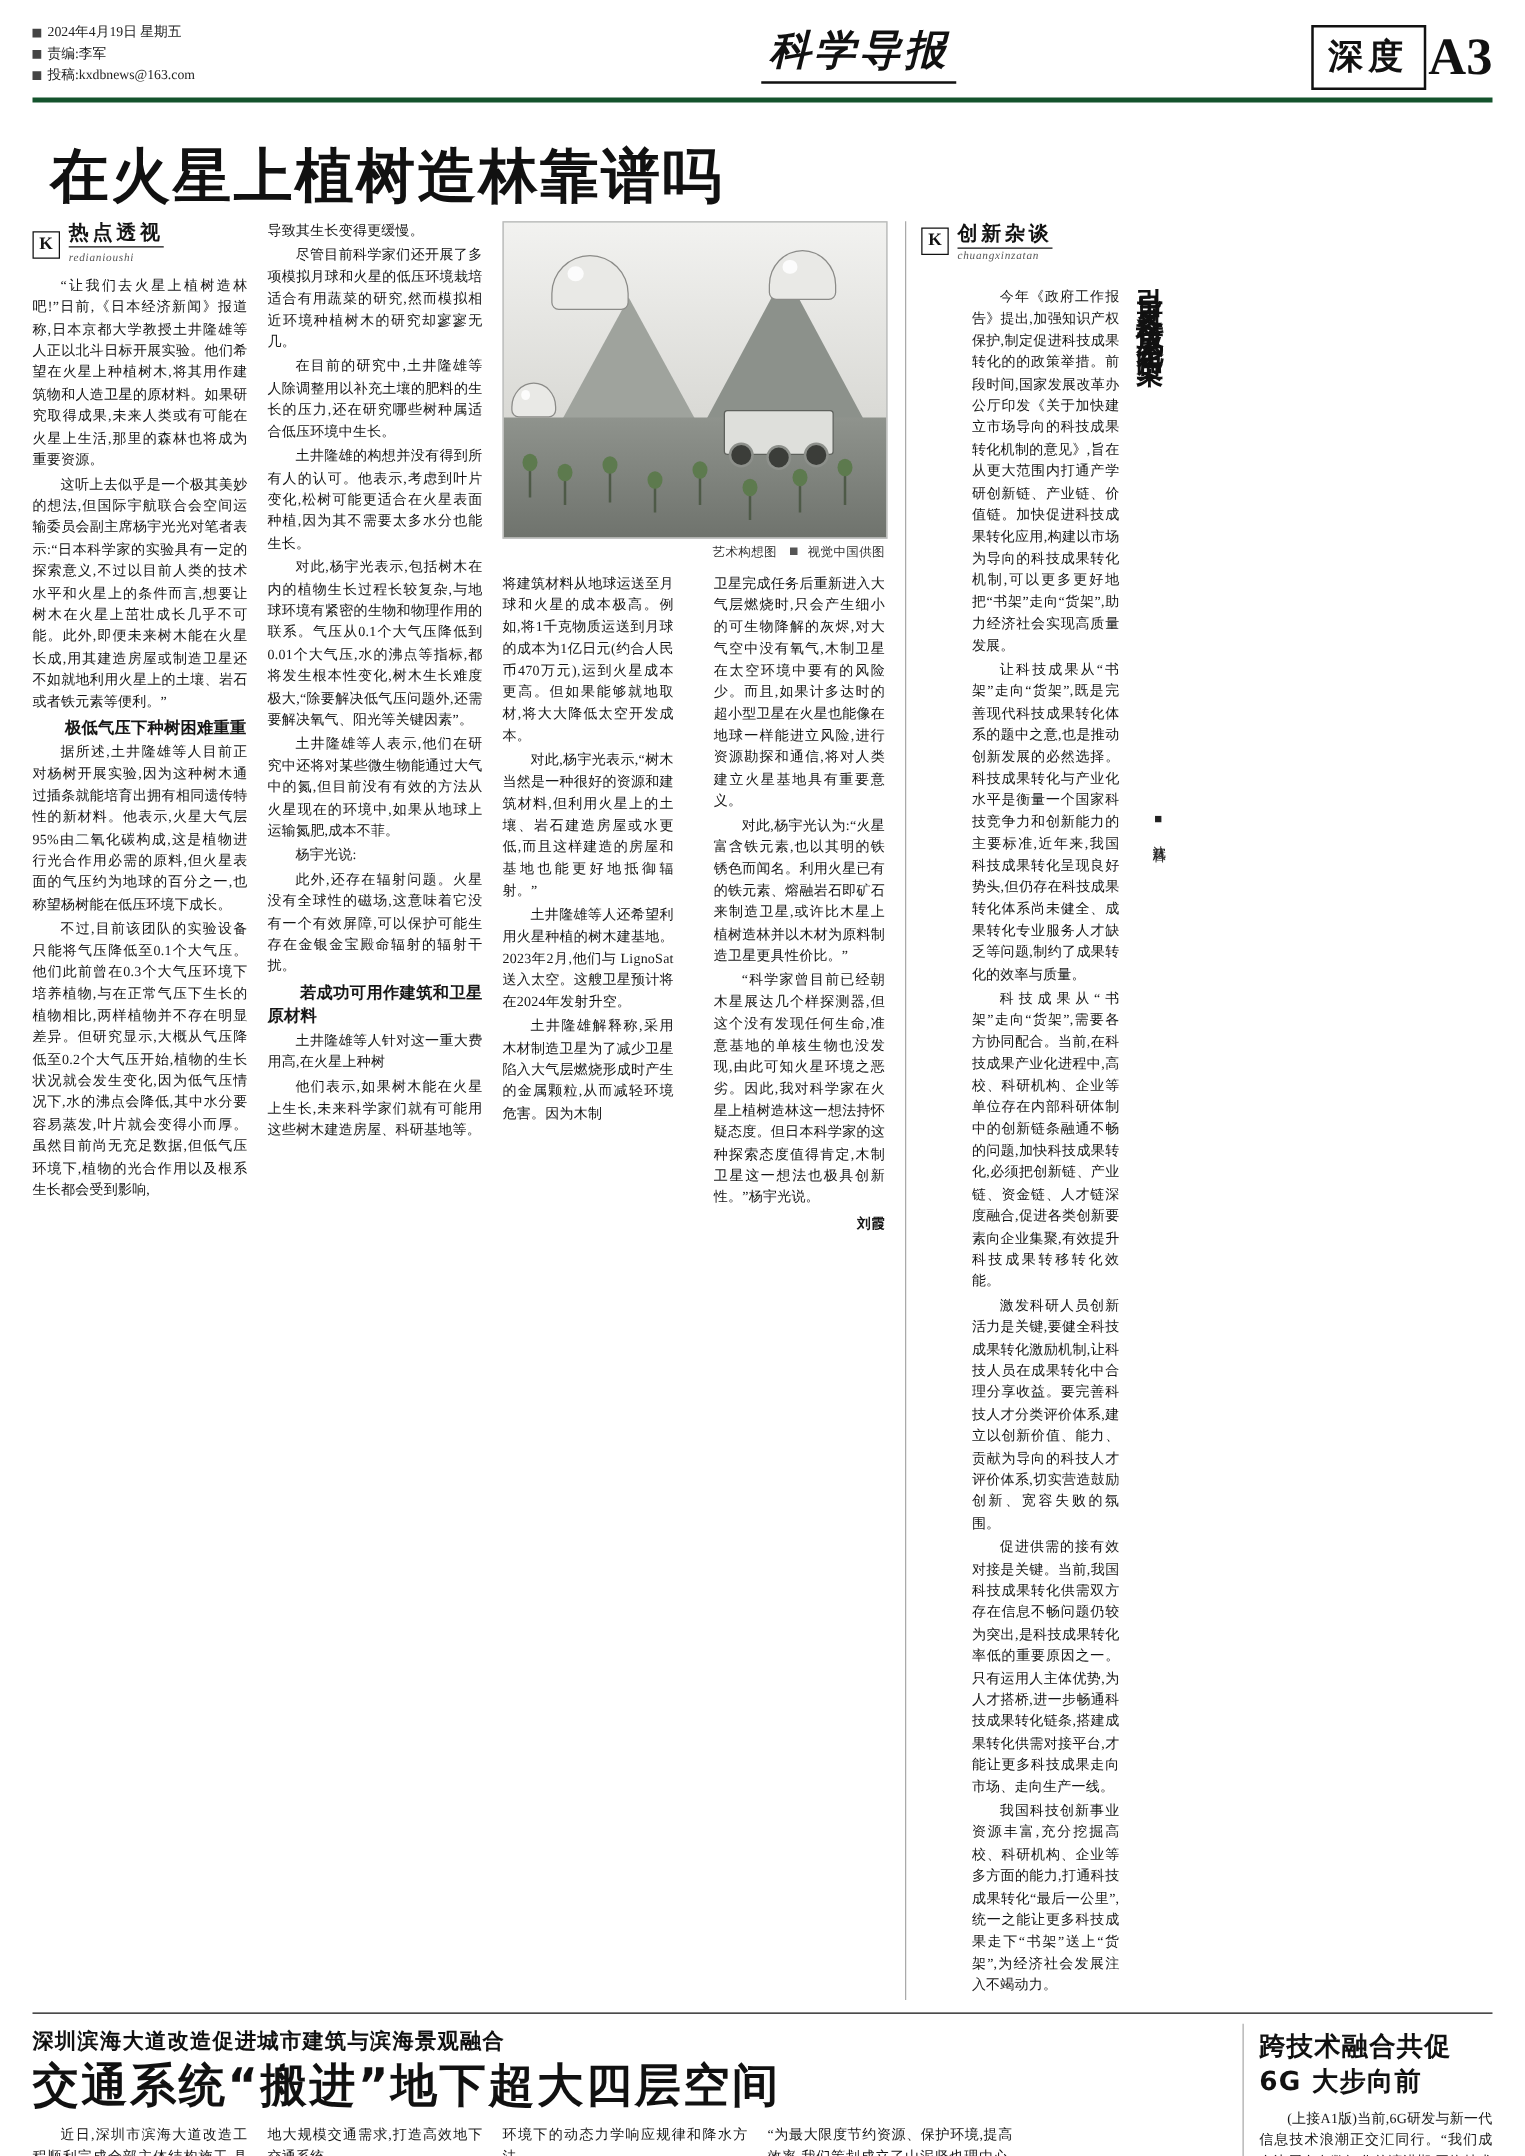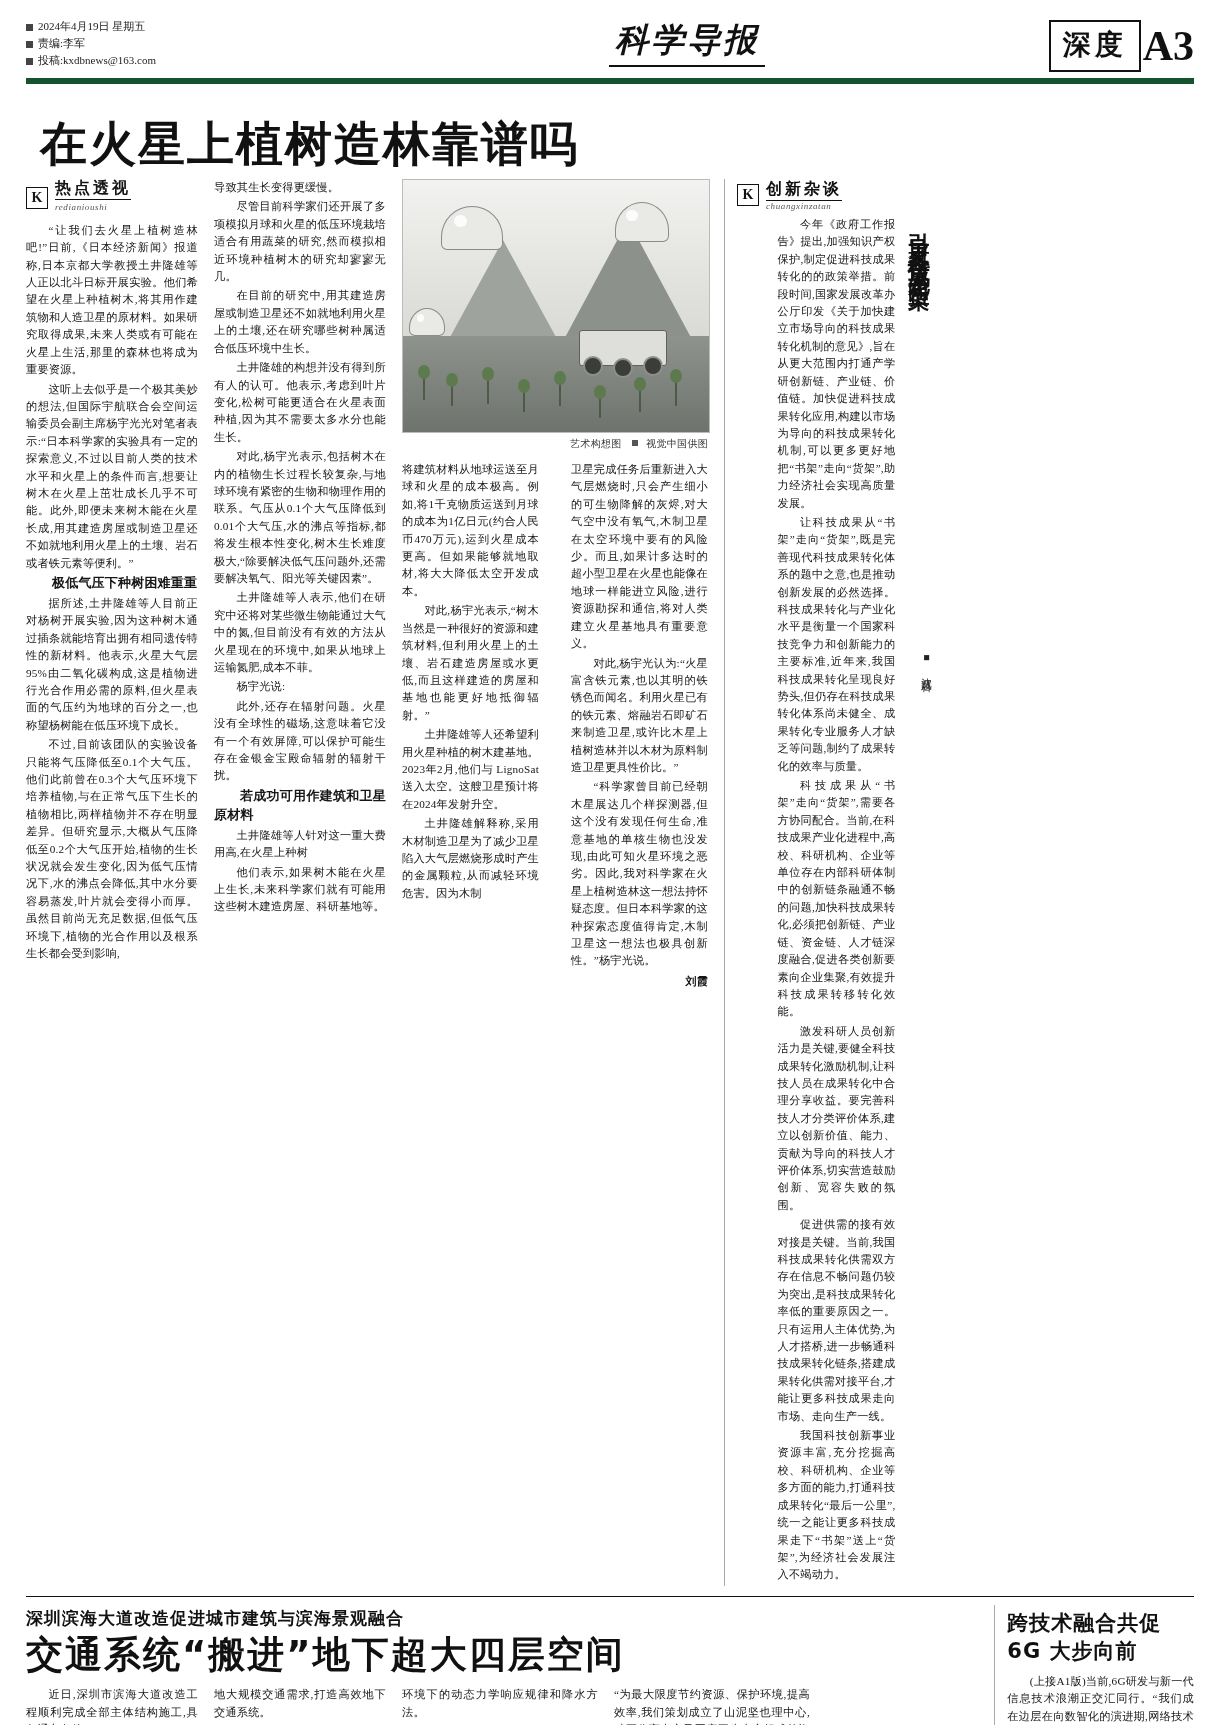--- a/index.html
+++ b/index.html
@@ -15,21 +15,21 @@
     box-sizing:border-box;
     padding:16px 26px 10px 26px;
     background:#fff;
     position:relative;
   }
   
   .masthead{
     display:flex;
     align-items:flex-start;
     justify-content:space-between;
-    border-bottom:6px solid #14532d;
+    border-bottom:4px solid #14532d;
     padding-bottom:6px;
   }
   .mast-left{
     font-size:11px;
     line-height:17px;
     color:#222;
     padding-top:2px;
     width:300px;
   }
   .mast-left div{white-space:nowrap;}
@@ -313,21 +313,21 @@
       <p>“让我们去火星上植树造林吧!”日前,《日本经济新闻》报道称,日本京都大学教授土井隆雄等人正以北斗日标开展实验。他们希望在火星上种植树木,将其用作建筑物和人造卫星的原材料。如果研究取得成果,未来人类或有可能在火星上生活,那里的森林也将成为重要资源。</p>
       <p>这听上去似乎是一个极其美妙的想法,但国际宇航联合会空间运输委员会副主席杨宇光光对笔者表示:“日本科学家的实验具有一定的探索意义,不过以目前人类的技术水平和火星上的条件而言,想要让树木在火星上茁壮成长几乎不可能。此外,即便未来树木能在火星长成,用其建造房屋或制造卫星还不如就地利用火星上的土壤、岩石或者铁元素等便利。”</p>
       <p class="sub-h">极低气压下种树困难重重</p>
       <p>据所述,土井隆雄等人目前正对杨树开展实验,因为这种树木通过插条就能培育出拥有相同遗传特性的新材料。他表示,火星大气层95%由二氧化碳构成,这是植物进行光合作用必需的原料,但火星表面的气压约为地球的百分之一,也称望杨树能在低压环境下成长。</p>
       <p>不过,目前该团队的实验设备只能将气压降低至0.1个大气压。他们此前曾在0.3个大气压环境下培养植物,与在正常气压下生长的植物相比,两样植物并不存在明显差异。但研究显示,大概从气压降低至0.2个大气压开始,植物的生长状况就会发生变化,因为低气压情况下,水的沸点会降低,其中水分要容易蒸发,叶片就会变得小而厚。虽然目前尚无充足数据,但低气压环境下,植物的光合作用以及根系生长都会受到影响,</p>
     </div>
 
     <div class="c2 col-text">
       <p class="noind">导致其生长变得更缓慢。</p>
       <p>尽管目前科学家们还开展了多项模拟月球和火星的低压环境栽培适合有用蔬菜的研究,然而模拟相近环境种植树木的研究却寥寥无几。</p>
-      <p>在目前的研究中,用其建造房屋或制造卫星还不如就地利用火星上的土壤,还在研究哪些树种属适合低压环境中生长。</p>
+      <p>在目前的研究中,土井隆雄等人除调整用以补充土壤的肥料的生长的压力,还在研究哪些树种属适合低压环境中生长。</p>
       <p>土井隆雄的构想并没有得到所有人的认可。他表示,考虑到叶片变化,松树可能更适合在火星表面种植,因为其不需要太多水分也能生长。</p>
       <p>对此,杨宇光表示,包括树木在内的植物生长过程长较复杂,与地球环境有紧密的生物和物理作用的联系。气压从0.1个大气压降低到0.01个大气压,水的沸点等指标,都将发生根本性变化,树木生长难度极大,“除要解决低气压问题外,还需要解决氧气、阳光等关键因素”。</p>
       <p>土井隆雄等人表示,他们在研究中还将对某些微生物能通过大气中的氮,但目前没有有效的方法从火星现在的环境中,如果从地球上运输氮肥,成本不菲。</p>
       <p>杨宇光说:</p>
       <p>此外,还存在辐射问题。火星没有全球性的磁场,这意味着它没有一个有效屏障,可以保护可能生存在金银金宝殿命辐射的辐射干扰。</p>
       <p class="sub-h">若成功可用作建筑和卫星原材料</p>
       <p>土井隆雄等人针对这一重大费用高,在火星上种树</p>
       <p>他们表示,如果树木能在火星上生长,未来科学家们就有可能用这些树木建造房屋、科研基地等。</p>
     </div>
 
@@ -380,21 +380,21 @@
         <span>
           <span class="kcn">创新杂谈</span>
           <div class="kpy">chuangxinzatan</div>
         </span>
       </div>
       <div class="vert-block">
         <div style="display:flex;flex-direction:column;align-items:flex-end;">
           <div class="vert-title">引导更多科技成果走向货架</div>
           <div class="vert-author">■ 沈慧科</div>
         </div>
-        <div class="col-text" style="width:118px;">
+        <div class="col-text" style="width:118px;margin-top:16px;">
           <p>今年《政府工作报告》提出,加强知识产权保护,制定促进科技成果转化的的政策举措。前段时间,国家发展改革办公厅印发《关于加快建立市场导向的科技成果转化机制的意见》,旨在从更大范围内打通产学研创新链、产业链、价值链。加快促进科技成果转化应用,构建以市场为导向的科技成果转化机制,可以更多更好地把“书架”走向“货架”,助力经济社会实现高质量发展。</p>
           <p>让科技成果从“书架”走向“货架”,既是完善现代科技成果转化体系的题中之意,也是推动创新发展的必然选择。科技成果转化与产业化水平是衡量一个国家科技竞争力和创新能力的主要标准,近年来,我国科技成果转化呈现良好势头,但仍存在科技成果转化体系尚未健全、成果转化专业服务人才缺乏等问题,制约了成果转化的效率与质量。</p>
           <p>科技成果从“书架”走向“货架”,需要各方协同配合。当前,在科技成果产业化进程中,高校、科研机构、企业等单位存在内部科研体制中的创新链条融通不畅的问题,加快科技成果转化,必须把创新链、产业链、资金链、人才链深度融合,促进各类创新要素向企业集聚,有效提升科技成果转移转化效能。</p>
           <p>激发科研人员创新活力是关键,要健全科技成果转化激励机制,让科技人员在成果转化中合理分享收益。要完善科技人才分类评价体系,建立以创新价值、能力、贡献为导向的科技人才评价体系,切实营造鼓励创新、宽容失败的氛围。</p>
           <p>促进供需的接有效对接是关键。当前,我国科技成果转化供需双方存在信息不畅问题仍较为突出,是科技成果转化率低的重要原因之一。只有运用人主体优势,为人才搭桥,进一步畅通科技成果转化链条,搭建成果转化供需对接平台,才能让更多科技成果走向市场、走向生产一线。</p>
           <p>我国科技创新事业资源丰富,充分挖掘高校、科研机构、企业等多方面的能力,打通科技成果转化“最后一公里”,统一之能让更多科技成果走下“书架”送上“货架”,为经济社会发展注入不竭动力。</p>
         </div>
       </div>
     </div>
   </div>

